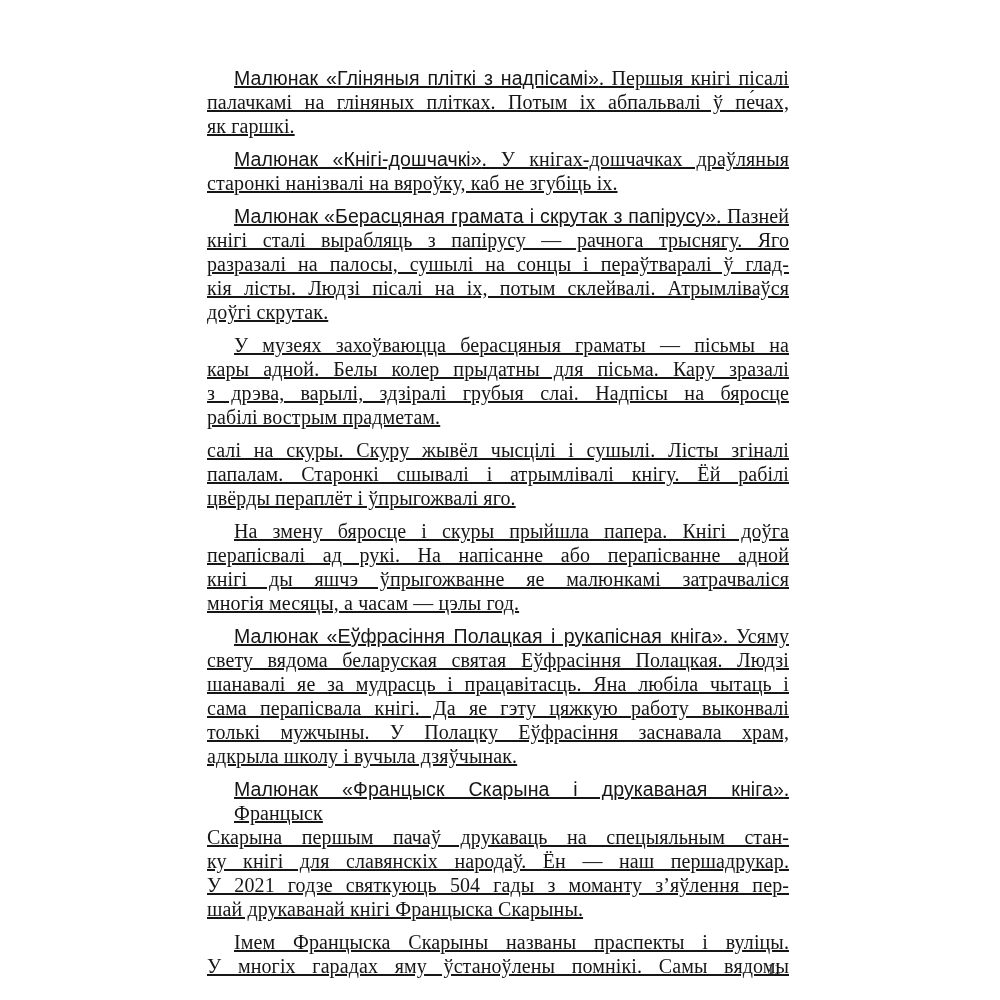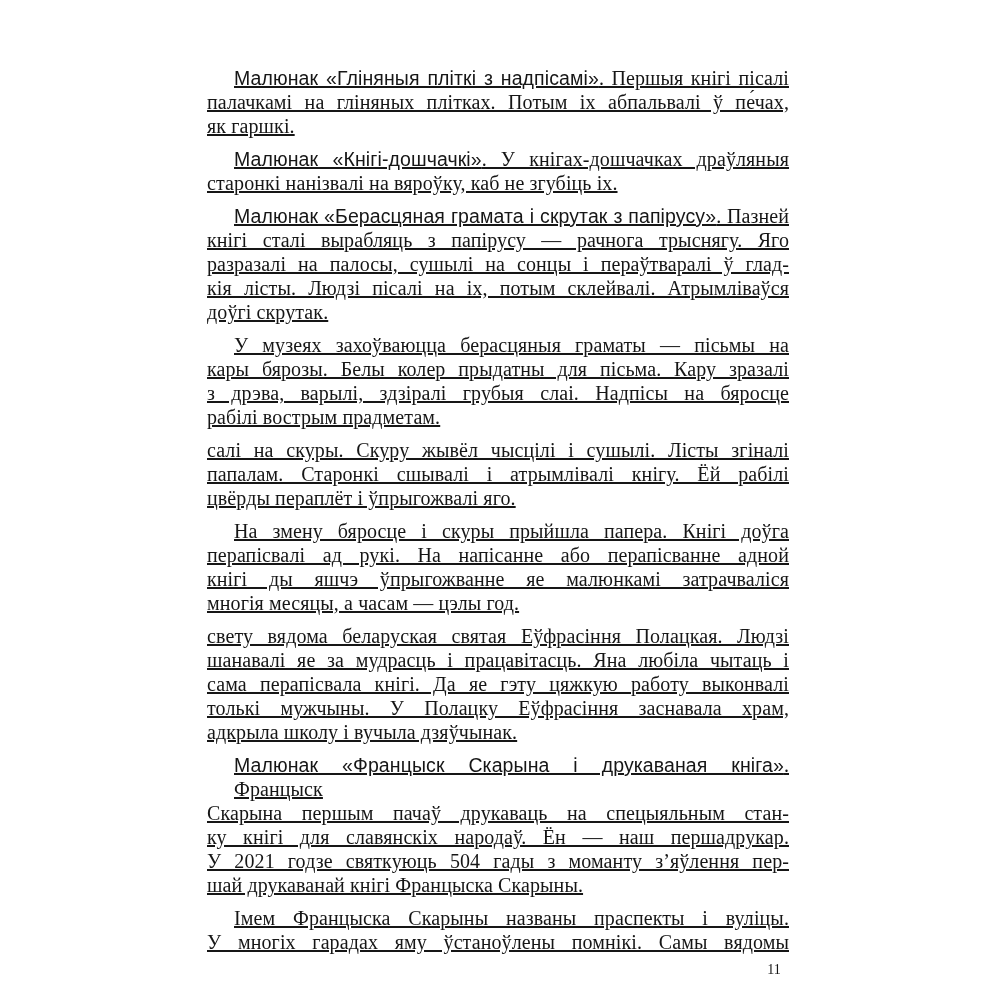--- a/index.html
+++ b/index.html
@@ -69,36 +69,37 @@
     </div>
     <div class="paragraph">
       <div class="line indent"><span class="sans">Малюнак «Берасцяная грамата і скрутак з папірусу»</span>. Пазней</div>
       <div class="line">кнігі сталі вырабляць з папірусу — рачнога трыснягу. Яго</div>
       <div class="line">разразалі на палосы, сушылі на сонцы і пераўтваралі ў глад-</div>
       <div class="line">кія лісты. Людзі пісалі на іх, потым склейвалі. Атрымліваўся</div>
       <div class="line last">доўгі скрутак.</div>
     </div>
     <div class="paragraph">
       <div class="line indent">У музеях захоўваюцца берасцяныя граматы — пісьмы на</div>
-      <div class="line">кары бярозы. Белы колер прыдатны для пісьма. Кару зразалі</div>
+      <div class="line">кары адной. Белы колер прыдатны для пісьма. Кару зразалі</div>
       <div class="line">з дрэва, варылі, здзіралі грубыя слаі. Надпісы на бяросце</div>
       <div class="line last">рабілі вострым прадметам.</div>
     </div>
     <div class="paragraph">
       <div class="line">салі на скуры. Скуру жывёл чысцілі і сушылі. Лісты згіналі</div>
       <div class="line">папалам. Старонкі сшывалі і атрымлівалі кнігу. Ёй рабілі</div>
       <div class="line last">цвёрды пераплёт і ўпрыгожвалі яго.</div>
     </div>
     <div class="paragraph">
       <div class="line indent">На змену бяросце і скуры прыйшла папера. Кнігі доўга</div>
       <div class="line">перапісвалі ад рукі. На напісанне або перапісванне адной</div>
       <div class="line">кнігі ды яшчэ ўпрыгожванне яе малюнкамі затрачваліся</div>
       <div class="line last">многія месяцы, а часам — цэлы год.</div>
     </div>
     <div class="paragraph">
+      <div class="line indent"><span class="sans">Малюнак «Еўфрасіння Полацкая і рукапісная кніга»</span>. Усяму</div>
       <div class="line">свету вядома беларуская святая Еўфрасіння Полацкая. Людзі</div>
       <div class="line">шанавалі яе за мудрасць і працавітасць. Яна любіла чытаць і</div>
       <div class="line">сама перапісвала кнігі. Да яе гэту цяжкую работу выконвалі</div>
       <div class="line">толькі мужчыны. У Полацку Еўфрасіння заснавала храм,</div>
       <div class="line last">адкрыла школу і вучыла дзяўчынак.</div>
     </div>
     <div class="paragraph">
       <div class="line indent"><span class="sans">Малюнак «Францыск Скарына і друкаваная кніга»</span>. Францыск</div>
       <div class="line">Скарына першым пачаў друкаваць на спецыяльным стан-</div>
       <div class="line">ку кнігі для славянскіх народаў. Ён — наш першадрукар.</div>

